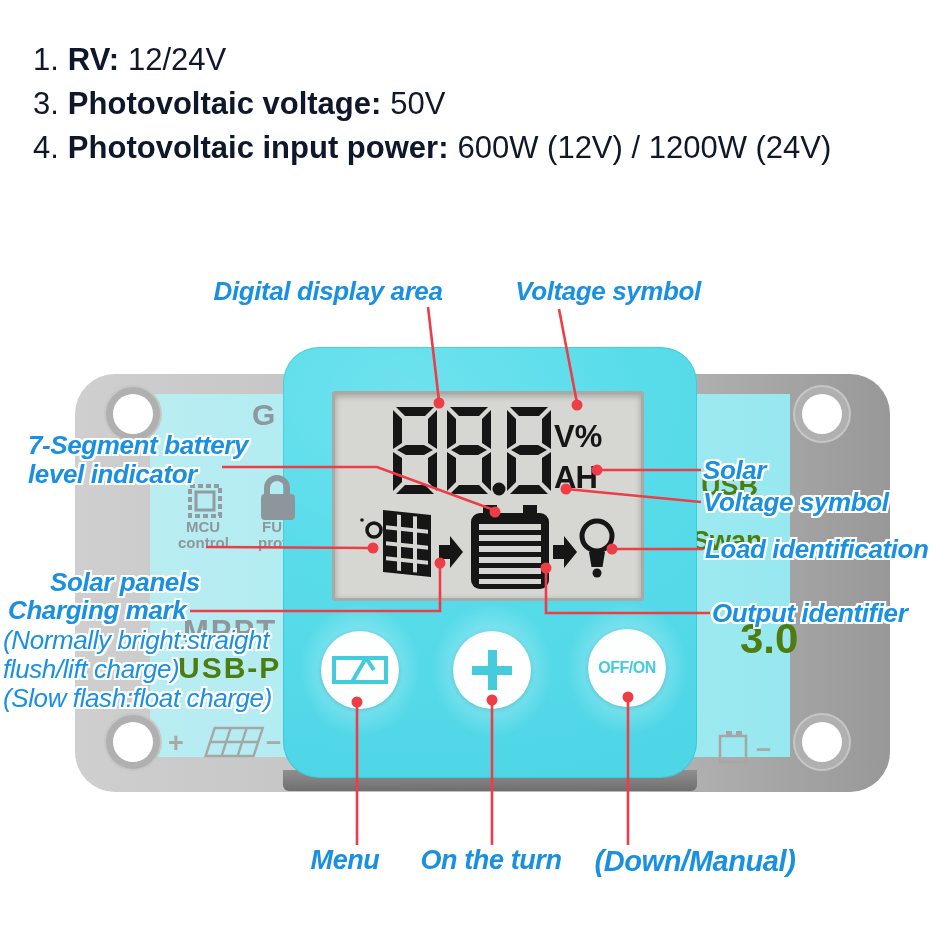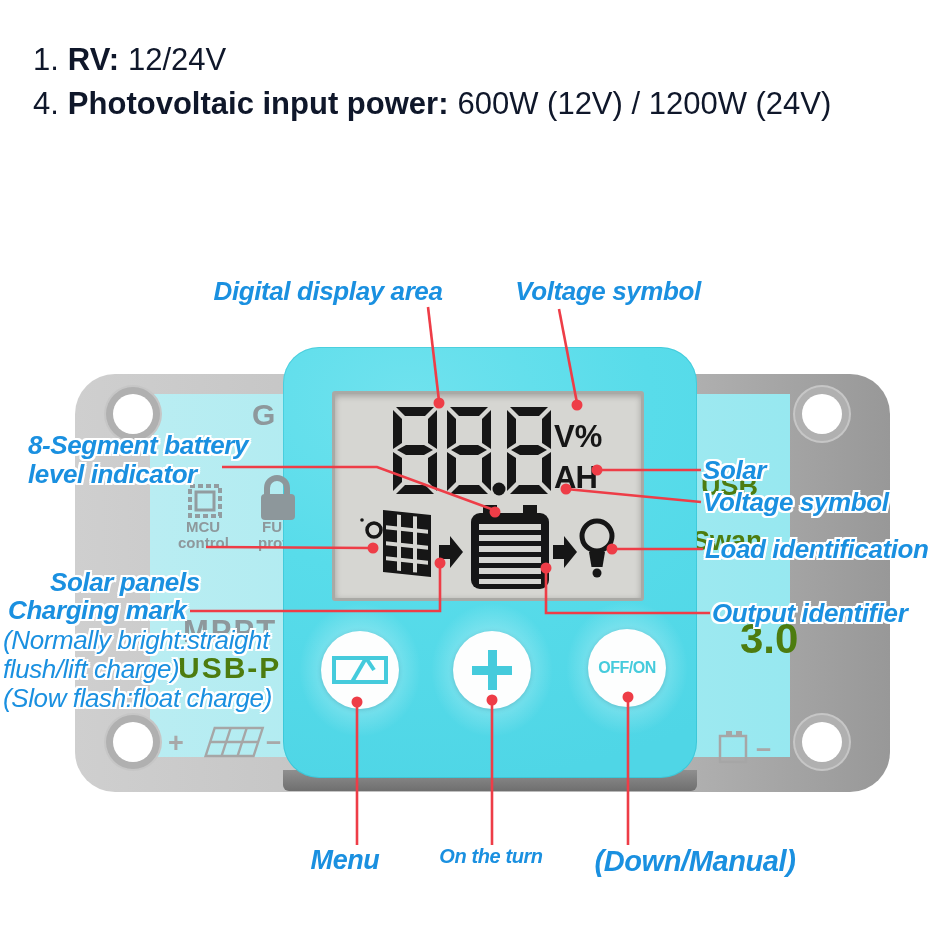--- a/index.html
+++ b/index.html
@@ -42,20 +42,21 @@
   .lbl.center{transform:translateX(-50%);}
   .lbl.note{font-weight:400;}
   
   .overlay{position:absolute;left:0;top:0;z-index:8;pointer-events:none;}
 </style>
 </head>
 <body>
 
 <div class="spec-list">
   <div><span class="spec-num">1.</span><span class="spec-label">RV:</span><span class="spec-value">12/24V</span></div>
+  <div><span class="spec-num">3.</span><span class="spec-label">Photovoltaic voltage:</span><span class="spec-value">50V</span></div>
   <div><span class="spec-num">4.</span><span class="spec-label">Photovoltaic input power:</span><span class="spec-value">600W (12V) / 1200W (24V)</span></div>
 </div>
 
 <div class="dev-body"></div>
 <div class="dev-plate" style="left:150px;width:640px;"></div>
 
 <div class="screw" style="left:113px;top:394px;"></div>
 <div class="screw" style="left:802px;top:394px;"></div>
 <div class="screw" style="left:113px;top:722px;"></div>
 <div class="screw" style="left:802px;top:722px;"></div>
@@ -207,29 +208,29 @@
     <circle cx="546" cy="568" r="5.5"></circle>
     <circle cx="357" cy="702" r="5.5"></circle>
     <circle cx="492" cy="700" r="5.5"></circle>
     <circle cx="628" cy="697" r="5.5"></circle>
   </g>
 </svg>
 
 <div class="lbl center" style="left:328px;top:278px;">Digital display area</div>
 <div class="lbl center" style="left:608px;top:278px;">Voltage symbol</div>
 
-<div class="lbl" style="left:28px;top:432px;">8-Segment battery</div>
+<div class="lbl" style="left:28px;top:432px;">7-Segment battery</div>
 <div class="lbl" style="left:28px;top:461px;">level indicator</div>
 <div class="lbl" style="left:50px;top:534px;margin-top:35px;">Solar panels</div>
 
 <div class="lbl" style="left:8px;top:597px;">Charging mark</div>
 <div class="lbl note" style="left:3px;top:627px;">(Normally bright:straight</div>
 <div class="lbl note" style="left:3px;top:656px;">flush/lift charge)</div>
 <div class="lbl note" style="left:3px;top:685px;">(Slow flash:float charge)</div>
 
 <div class="lbl" style="left:703px;top:457px;">Solar</div>
 <div class="lbl" style="left:703px;top:489px;">Voltage symbol</div>
 <div class="lbl" style="left:705px;top:536px;">Load identification</div>
 <div class="lbl" style="left:712px;top:600px;">Output identifier</div>
 
 <div class="lbl center" style="left:345px;top:846px;font-size:27px;">Menu</div>
-<div class="lbl center" style="left:491px;top:846px;font-size:20px;">On the turn</div>
+<div class="lbl center" style="left:491px;top:846px;font-size:27px;">On the turn</div>
 <div class="lbl center" style="left:695px;top:846px;font-size:29px;">(Down/Manual)</div>
 
 </body></html>

